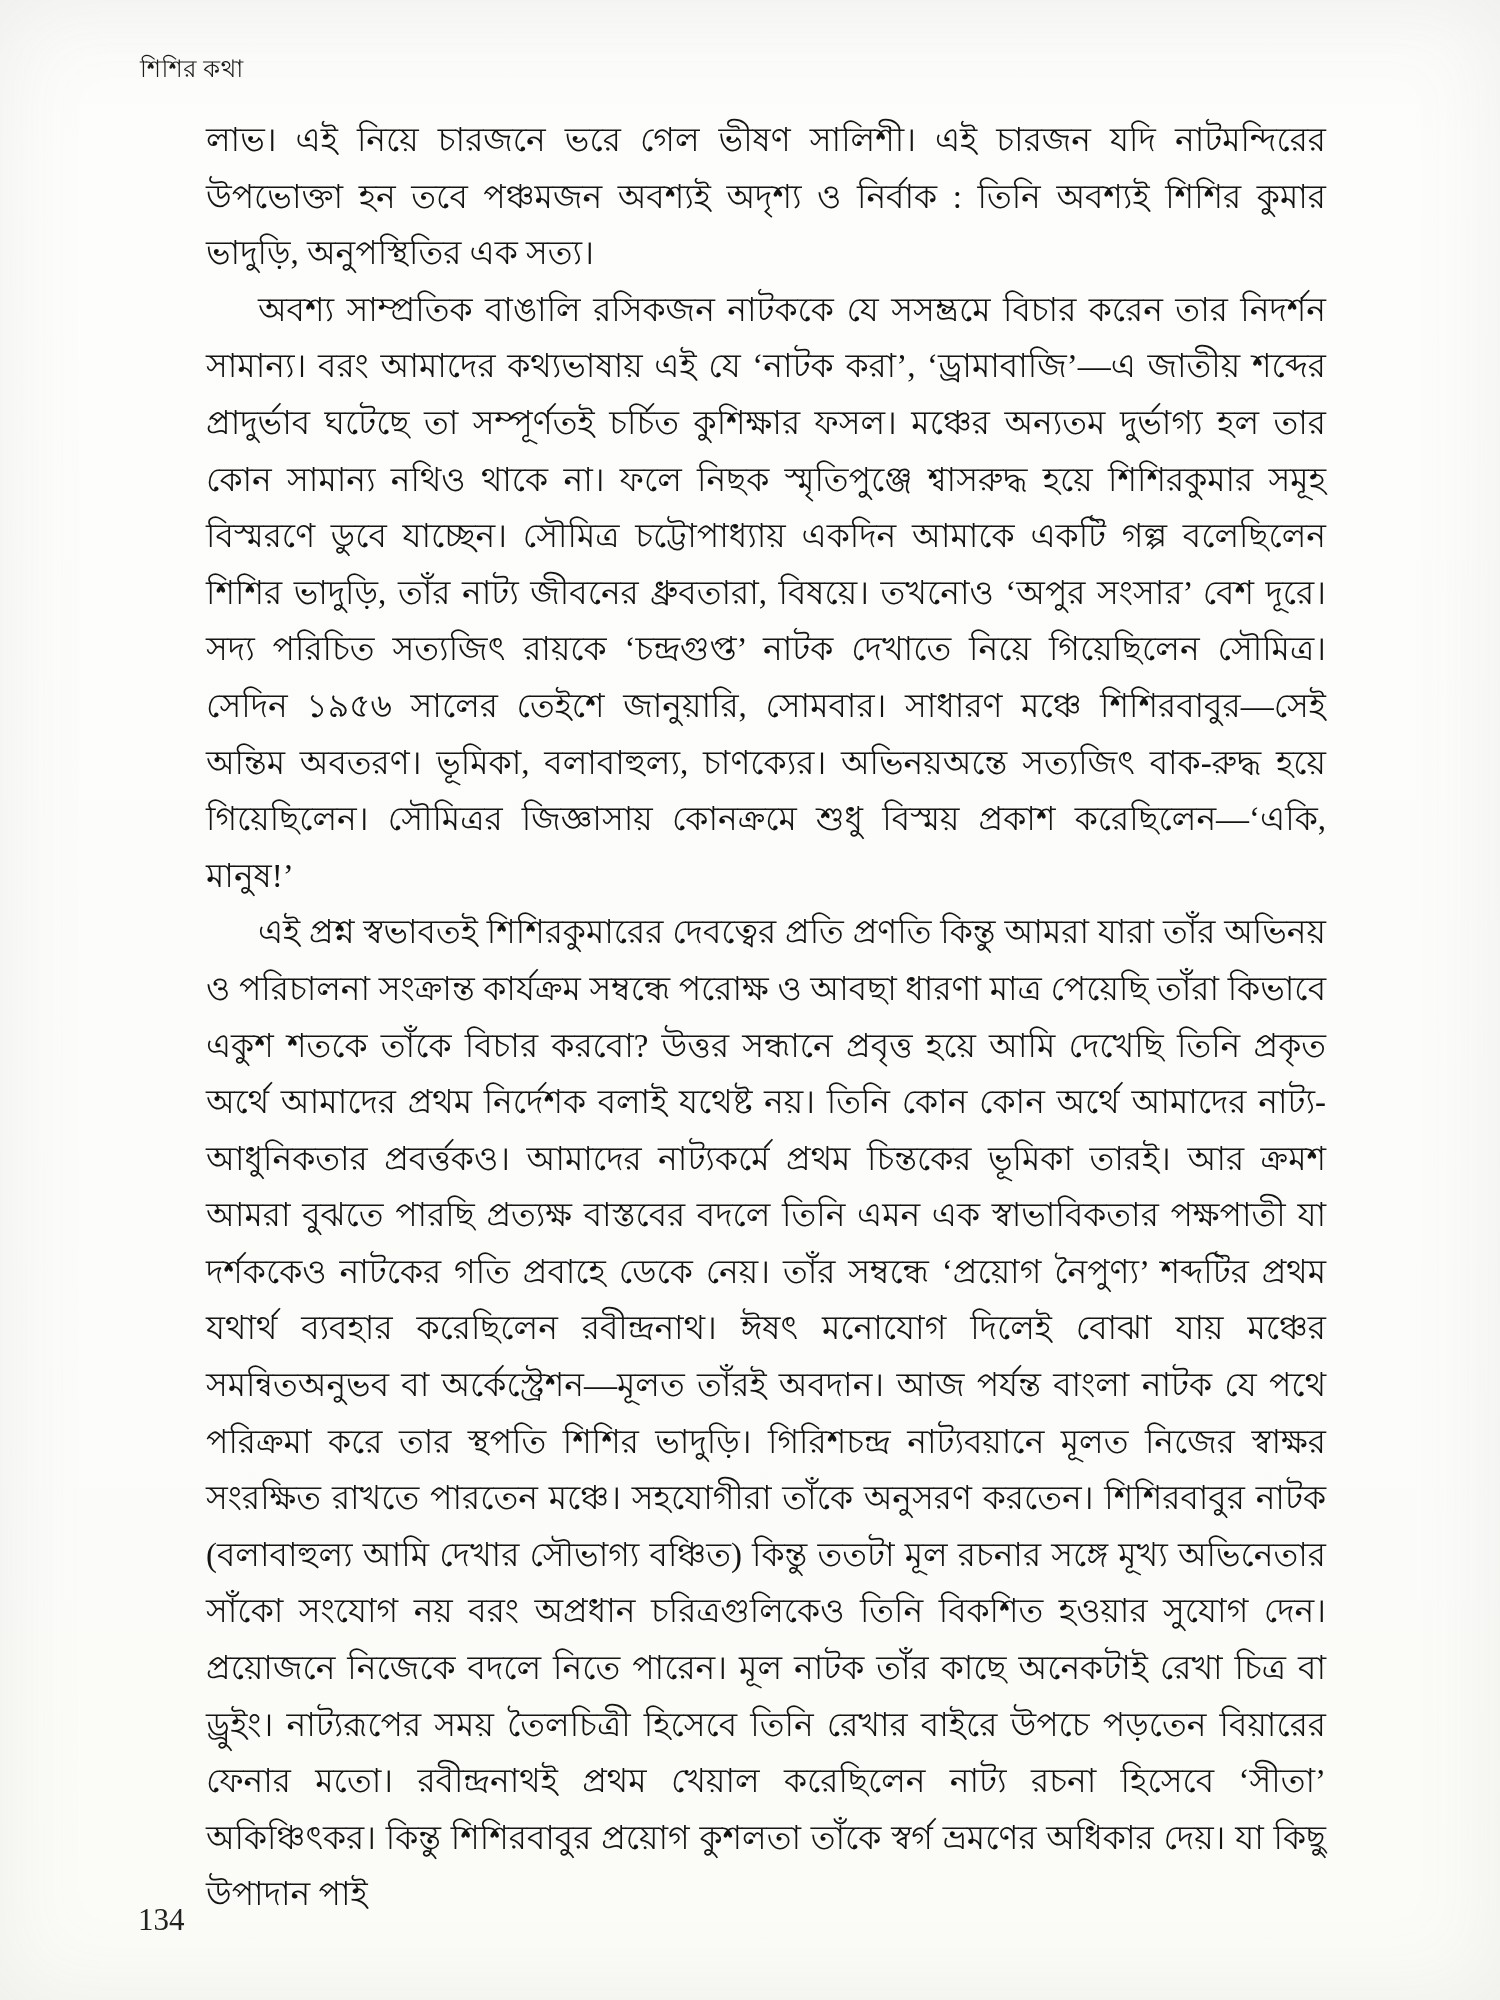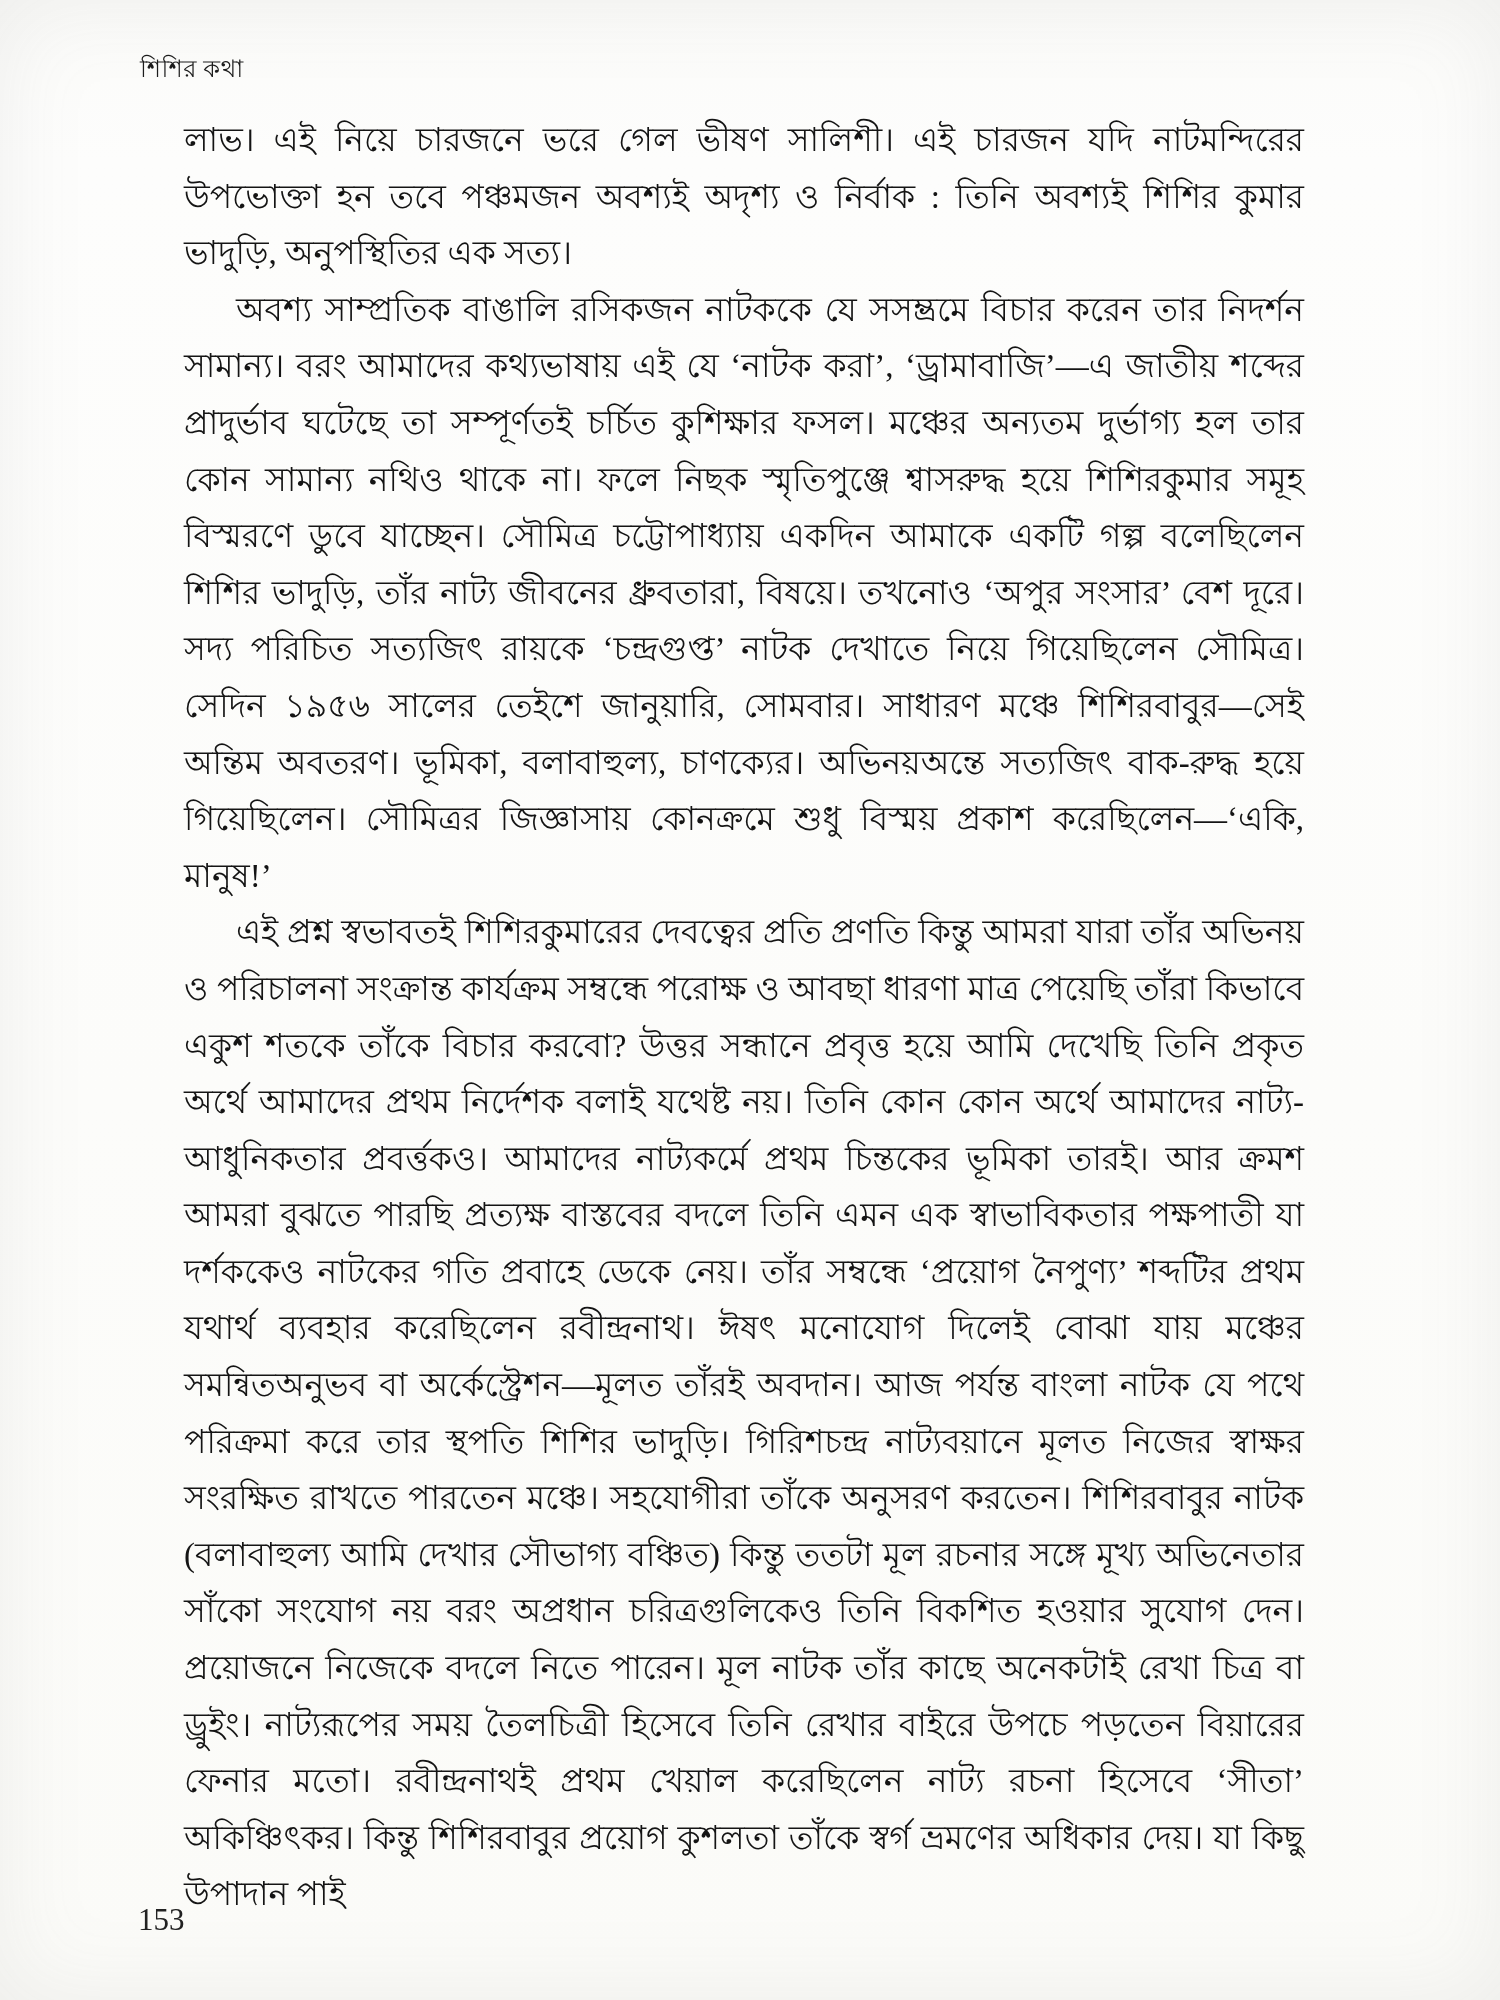--- a/index.html
+++ b/index.html
@@ -20,21 +20,21 @@
   .running-header {
     position: absolute;
     left: 140px;
     top: 50px;
     font-size: 24px;
     letter-spacing: 0.5px;
     color: #1c1c1c;
   }
   .body-text {
     position: absolute;
-    left: 184px;
+    left: 206px;
     top: 112px;
     width: 1120px;
     font-size: 33px;
     line-height: 56.6px;
     text-align: justify;
     color: #141414;
   }
   .body-text p {
     margin: 0;
     padding: 0;
@@ -62,16 +62,16 @@
 
 <div class="scan-page">
   <div class="running-header">শিশির কথা</div>
 
   <div class="body-text">
       <p class="">লাভ। এই নিয়ে চারজনে ভরে গেল ভীষণ সালিশী। এই চারজন যদি নাটমন্দিরের উপভোক্তা হন তবে পঞ্চমজন অবশ্যই অদৃশ্য ও নির্বাক : তিনি অবশ্যই শিশির কুমার ভাদুড়ি, অনুপস্থিতির এক সত্য।</p>
       <p class="indent">অবশ্য সাম্প্রতিক বাঙালি রসিকজন নাটককে যে সসম্ভ্রমে বিচার করেন তার নিদর্শন সামান্য। বরং আমাদের কথ্যভাষায় এই যে ‘নাটক করা’, ‘ড্রামাবাজি’—এ জাতীয় শব্দের প্রাদুর্ভাব ঘটেছে তা সম্পূর্ণতই চর্চিত কুশিক্ষার ফসল। মঞ্চের অন্যতম দুর্ভাগ্য হল তার কোন সামান্য নথিও থাকে না। ফলে নিছক স্মৃতিপুঞ্জে শ্বাসরুদ্ধ হয়ে শিশিরকুমার সমূহ বিস্মরণে ডুবে যাচ্ছেন। সৌমিত্র চট্টোপাধ্যায় একদিন আমাকে একটি গল্প বলেছিলেন শিশির ভাদুড়ি, তাঁর নাট্য জীবনের ধ্রুবতারা, বিষয়ে। তখনোও ‘অপুর সংসার’ বেশ দূরে। সদ্য পরিচিত সত্যজিৎ রায়কে ‘চন্দ্রগুপ্ত’ নাটক দেখাতে নিয়ে গিয়েছিলেন সৌমিত্র। সেদিন ১৯৫৬ সালের তেইশে জানুয়ারি, সোমবার। সাধারণ মঞ্চে শিশিরবাবুর—সেই অন্তিম অবতরণ। ভূমিকা, বলাবাহুল্য, চাণক্যের। অভিনয়অন্তে সত্যজিৎ বাক-রুদ্ধ হয়ে গিয়েছিলেন। সৌমিত্রর জিজ্ঞাসায় কোনক্রমে শুধু বিস্ময় প্রকাশ করেছিলেন—‘একি, মানুষ!’</p>
       <p class="indent">এই প্রশ্ন স্বভাবতই শিশিরকুমারের দেবত্বের প্রতি প্রণতি কিন্তু আমরা যারা তাঁর অভিনয় ও পরিচালনা সংক্রান্ত কার্যক্রম সম্বন্ধে পরোক্ষ ও আবছা ধারণা মাত্র পেয়েছি তাঁরা কিভাবে একুশ শতকে তাঁকে বিচার করবো? উত্তর সন্ধানে প্রবৃত্ত হয়ে আমি দেখেছি তিনি প্রকৃত অর্থে আমাদের প্রথম নির্দেশক বলাই যথেষ্ট নয়। তিনি কোন কোন অর্থে আমাদের নাট্য-আধুনিকতার প্রবর্ত্তকও। আমাদের নাট্যকর্মে প্রথম চিন্তকের ভূমিকা তারই। আর ক্রমশ আমরা বুঝতে পারছি প্রত্যক্ষ বাস্তবের বদলে তিনি এমন এক স্বাভাবিকতার পক্ষপাতী যা দর্শককেও নাটকের গতি প্রবাহে ডেকে নেয়। তাঁর সম্বন্ধে ‘প্রয়োগ নৈপুণ্য’ শব্দটির প্রথম যথার্থ ব্যবহার করেছিলেন রবীন্দ্রনাথ। ঈষৎ মনোযোগ দিলেই বোঝা যায় মঞ্চের সমন্বিতঅনুভব বা অর্কেস্ট্রেশন—মূলত তাঁরই অবদান। আজ পর্যন্ত বাংলা নাটক যে পথে পরিক্রমা করে তার স্থপতি শিশির ভাদুড়ি। গিরিশচন্দ্র নাট্যবয়ানে মূলত নিজের স্বাক্ষর সংরক্ষিত রাখতে পারতেন মঞ্চে। সহযোগীরা তাঁকে অনুসরণ করতেন। শিশিরবাবুর নাটক (বলাবাহুল্য আমি দেখার সৌভাগ্য বঞ্চিত) কিন্তু ততটা মূল রচনার সঙ্গে মূখ্য অভিনেতার সাঁকো সংযোগ নয় বরং অপ্রধান চরিত্রগুলিকেও তিনি বিকশিত হওয়ার সুযোগ দেন। প্রয়োজনে নিজেকে বদলে নিতে পারেন। মূল নাটক তাঁর কাছে অনেকটাই রেখা চিত্র বা ড্রুইং। নাট্যরূপের সময় তৈলচিত্রী হিসেবে তিনি রেখার বাইরে উপচে পড়তেন বিয়ারের ফেনার মতো। রবীন্দ্রনাথই প্রথম খেয়াল করেছিলেন নাট্য রচনা হিসেবে ‘সীতা’ অকিঞ্চিৎকর। কিন্তু শিশিরবাবুর প্রয়োগ কুশলতা তাঁকে স্বর্গ ভ্রমণের অধিকার দেয়। যা কিছু উপাদান পাই</p>
     </div>
 
-  <div class="page-number">153</div>
+  <div class="page-number">134</div>
 
   <div class="scan-vignette"></div>
 </div>
 
 </body></html>

